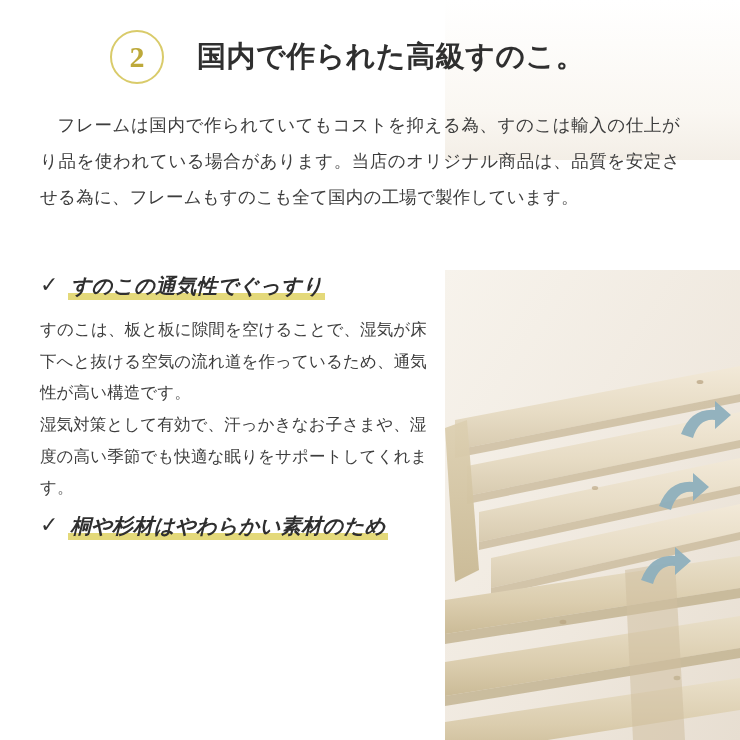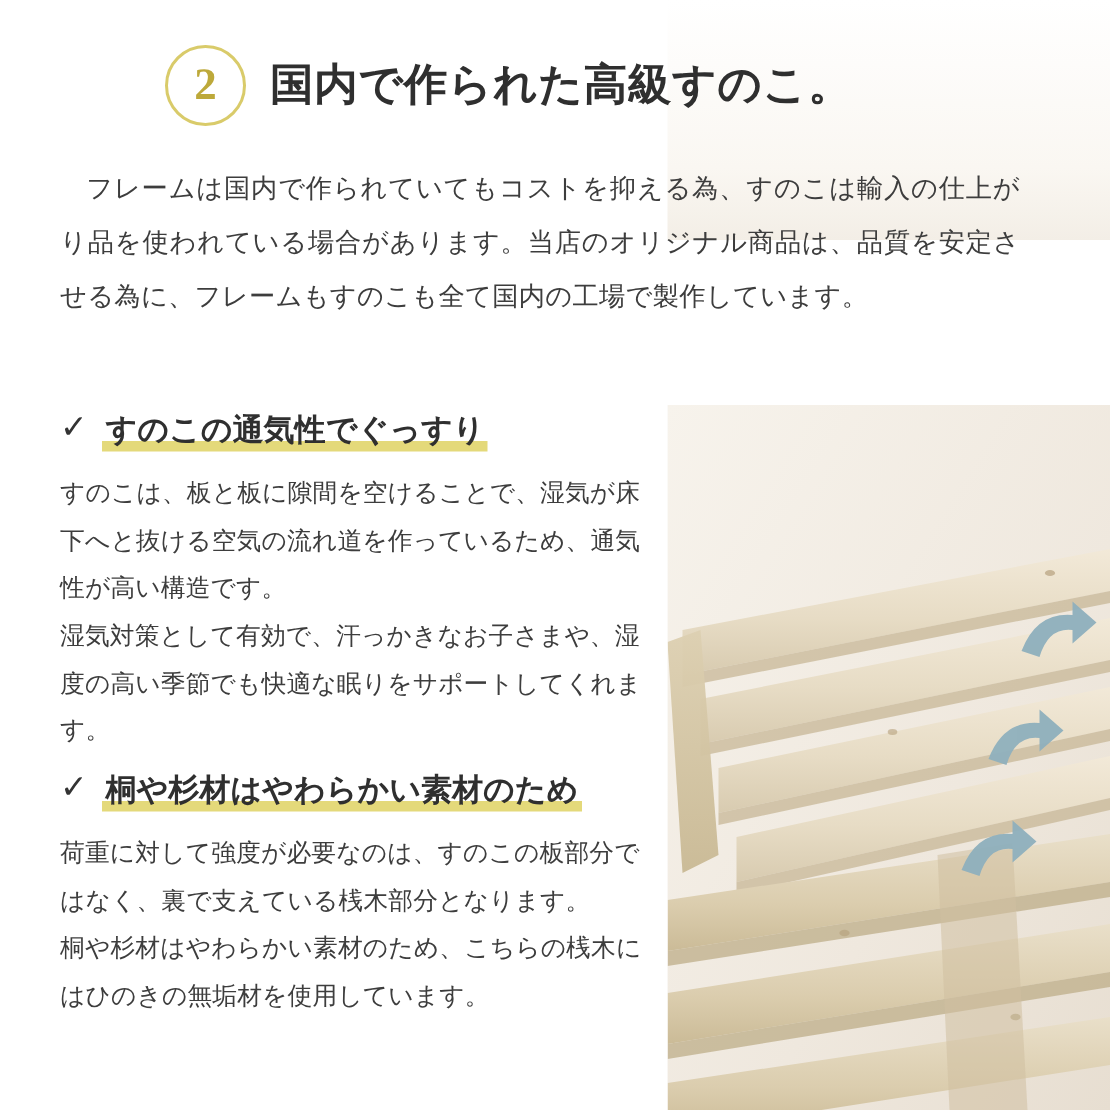--- a/index.html
+++ b/index.html
@@ -44,21 +44,21 @@
     display: flex;
     align-items: center;
     justify-content: center;
     font-size: 30px;
     font-weight: bold;
     font-family: "Liberation Serif", serif;
     flex: 0 0 auto;
     background: #ffffff;
   }
   .header-title {
-    margin-left: 16px;
+    margin-left: 33px;
     font-size: 29px;
     font-weight: bold;
     color: #2f2f2f;
     letter-spacing: 0.5px;
     white-space: nowrap;
   }
 
   
   .intro {
     position: absolute;
@@ -108,21 +108,21 @@
   .sec-title::after {
     content: "";
     position: absolute;
     left: 0;
     right: 0;
     bottom: -2px;
     height: 7px;
     background: #e4d97a;
     z-index: -1;
   }
-  .sec-title-wrap { position: relative; z-index: 1; }
+  .sec-title-wrap { position: relative; z-index: 1; font-style: italic; }
 
   .sec-body {
     font-size: 16.5px;
     line-height: 1.92;
     color: #3d3d3d;
     letter-spacing: 0.1px;
   }
   .sec-body p { margin: 0; }
 
   
@@ -255,19 +255,15 @@
     </div>
   </div>
 
   <div class="section section-2">
     <div class="sec-head">
       <span class="check">✓</span>
       <span class="sec-title-wrap">
         <span class="sec-title">桐や杉材はやわらかい素材のため</span>
       </span>
     </div>
-    <div class="sec-body">
-      <p style="white-space: pre-line;">荷重に対して強度が必要なのは、すのこの板部分ではなく、裏で支えている桟木部分となります。
-桐や杉材はやわらかい素材のため、こちらの桟木にはひのきの無垢材を使用しています。</p>
-    </div>
   </div>
 
 </div>
 
 </body></html>

